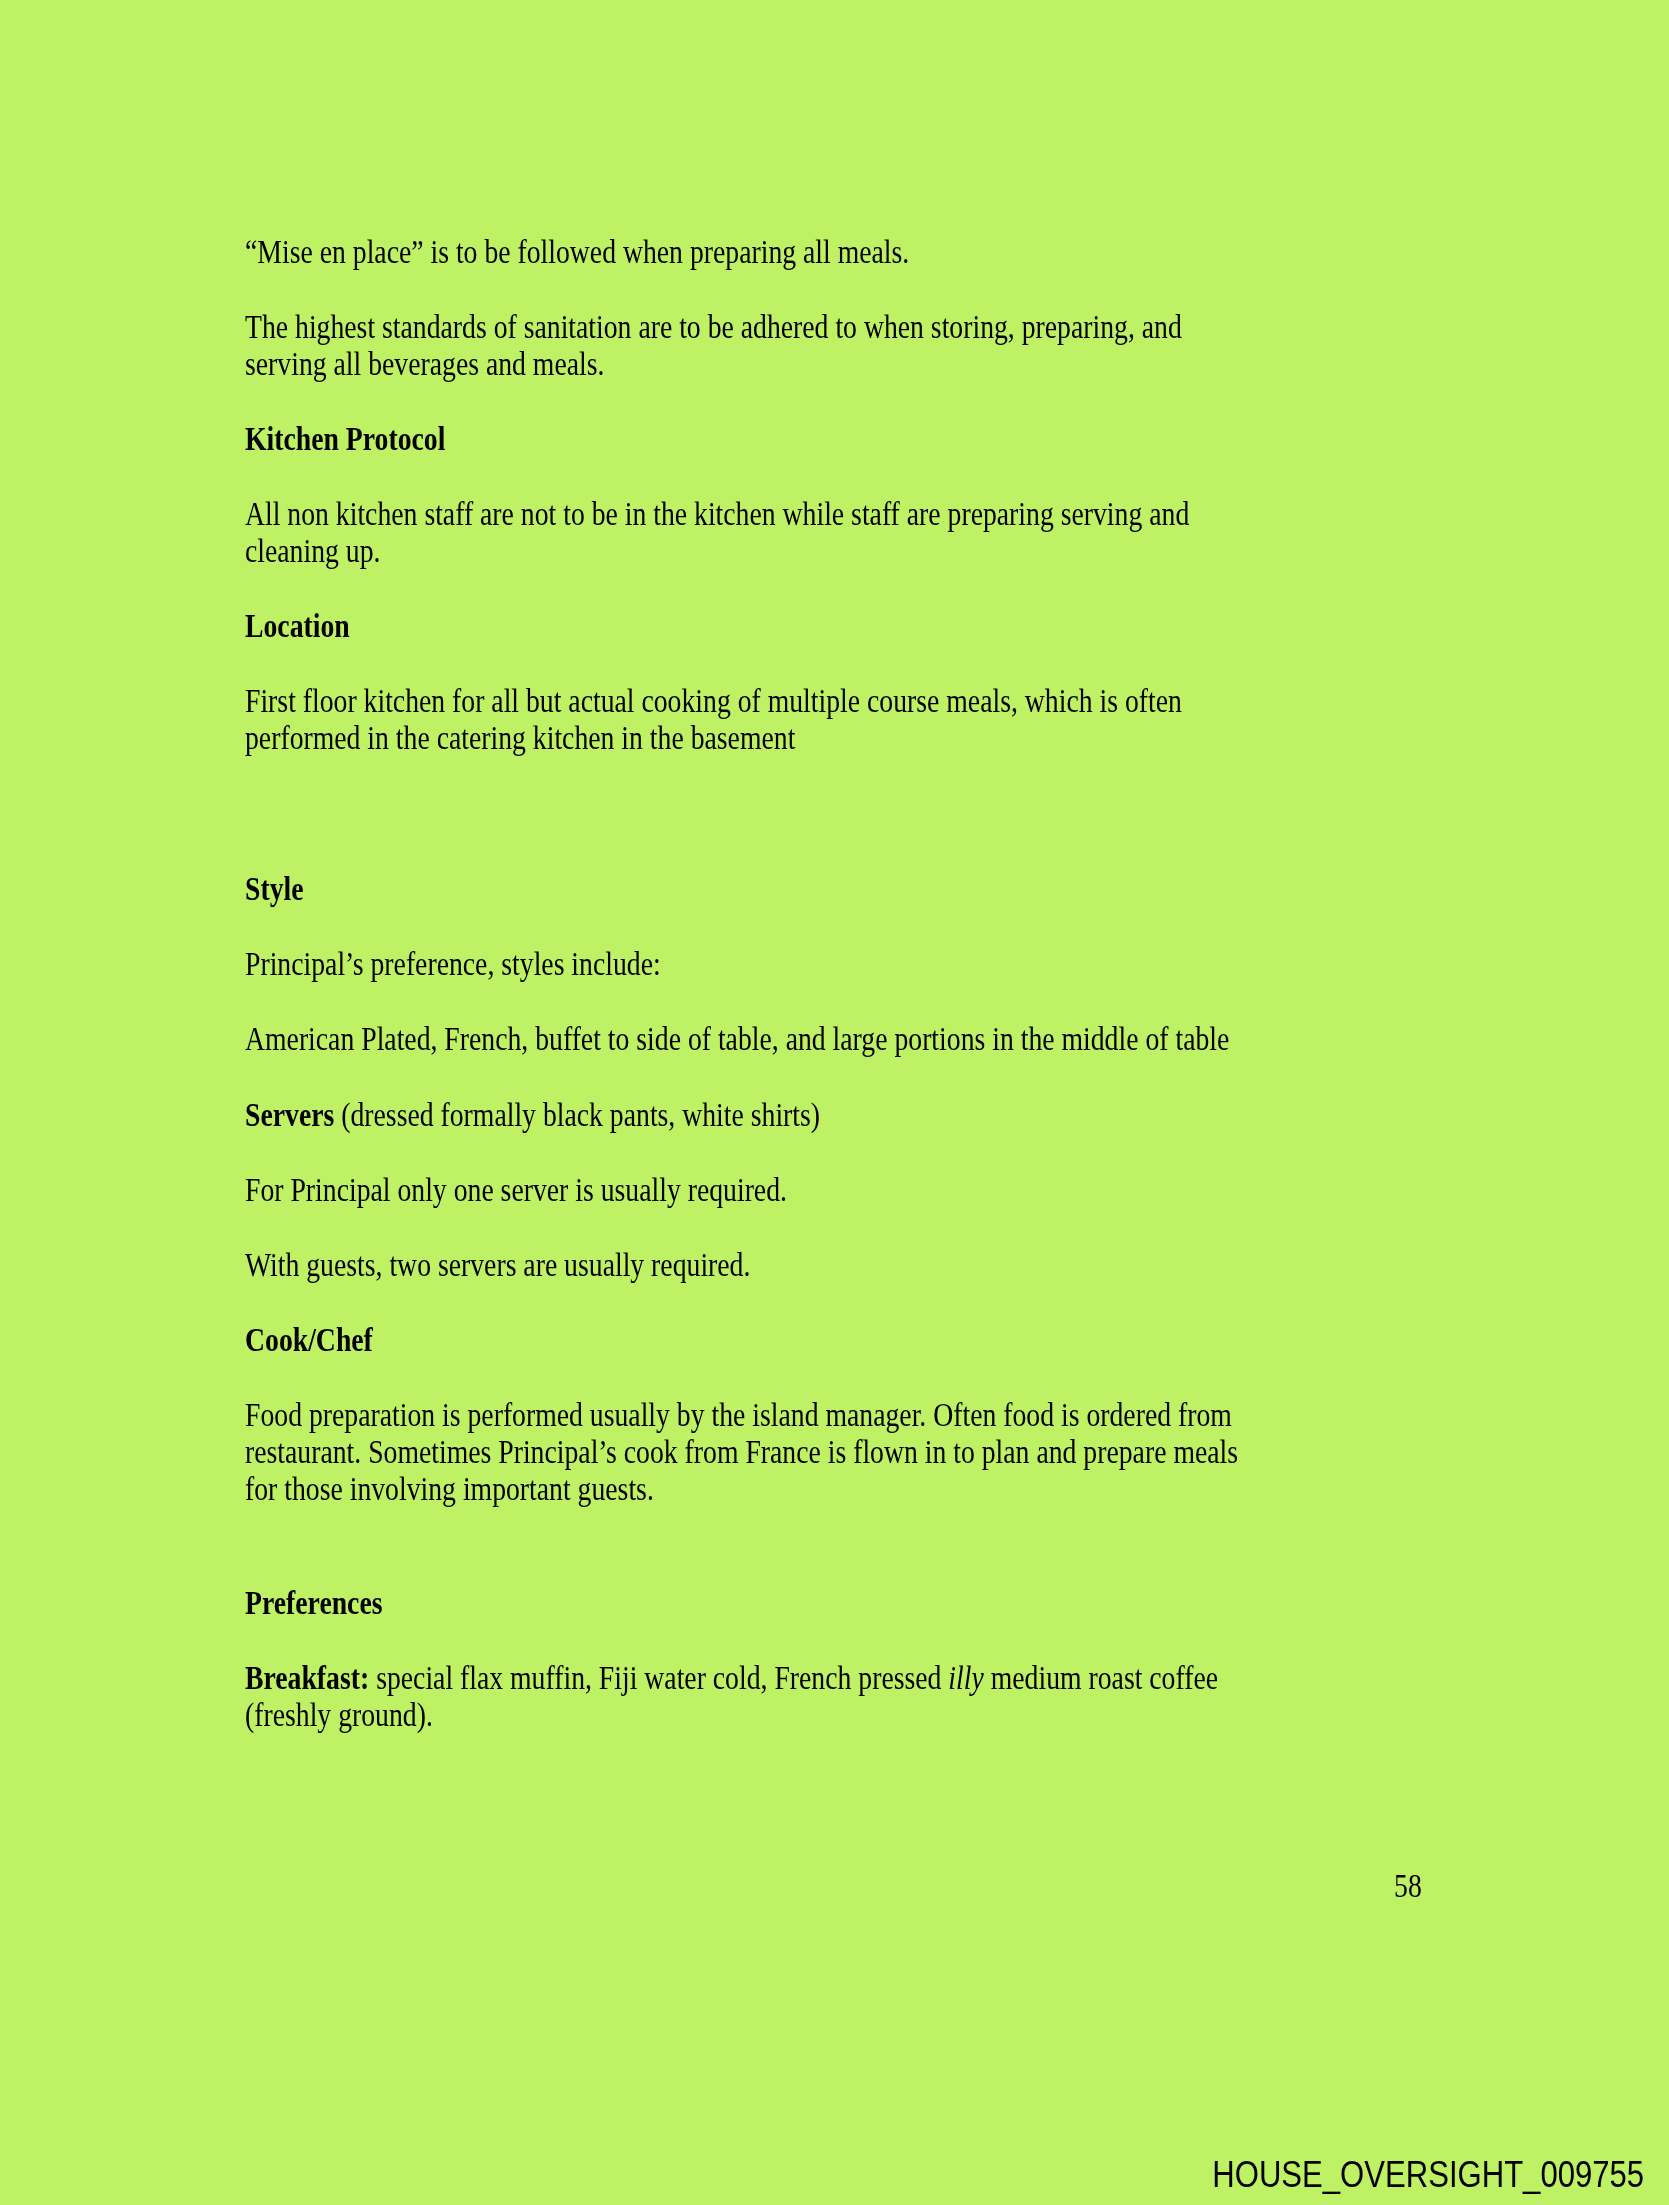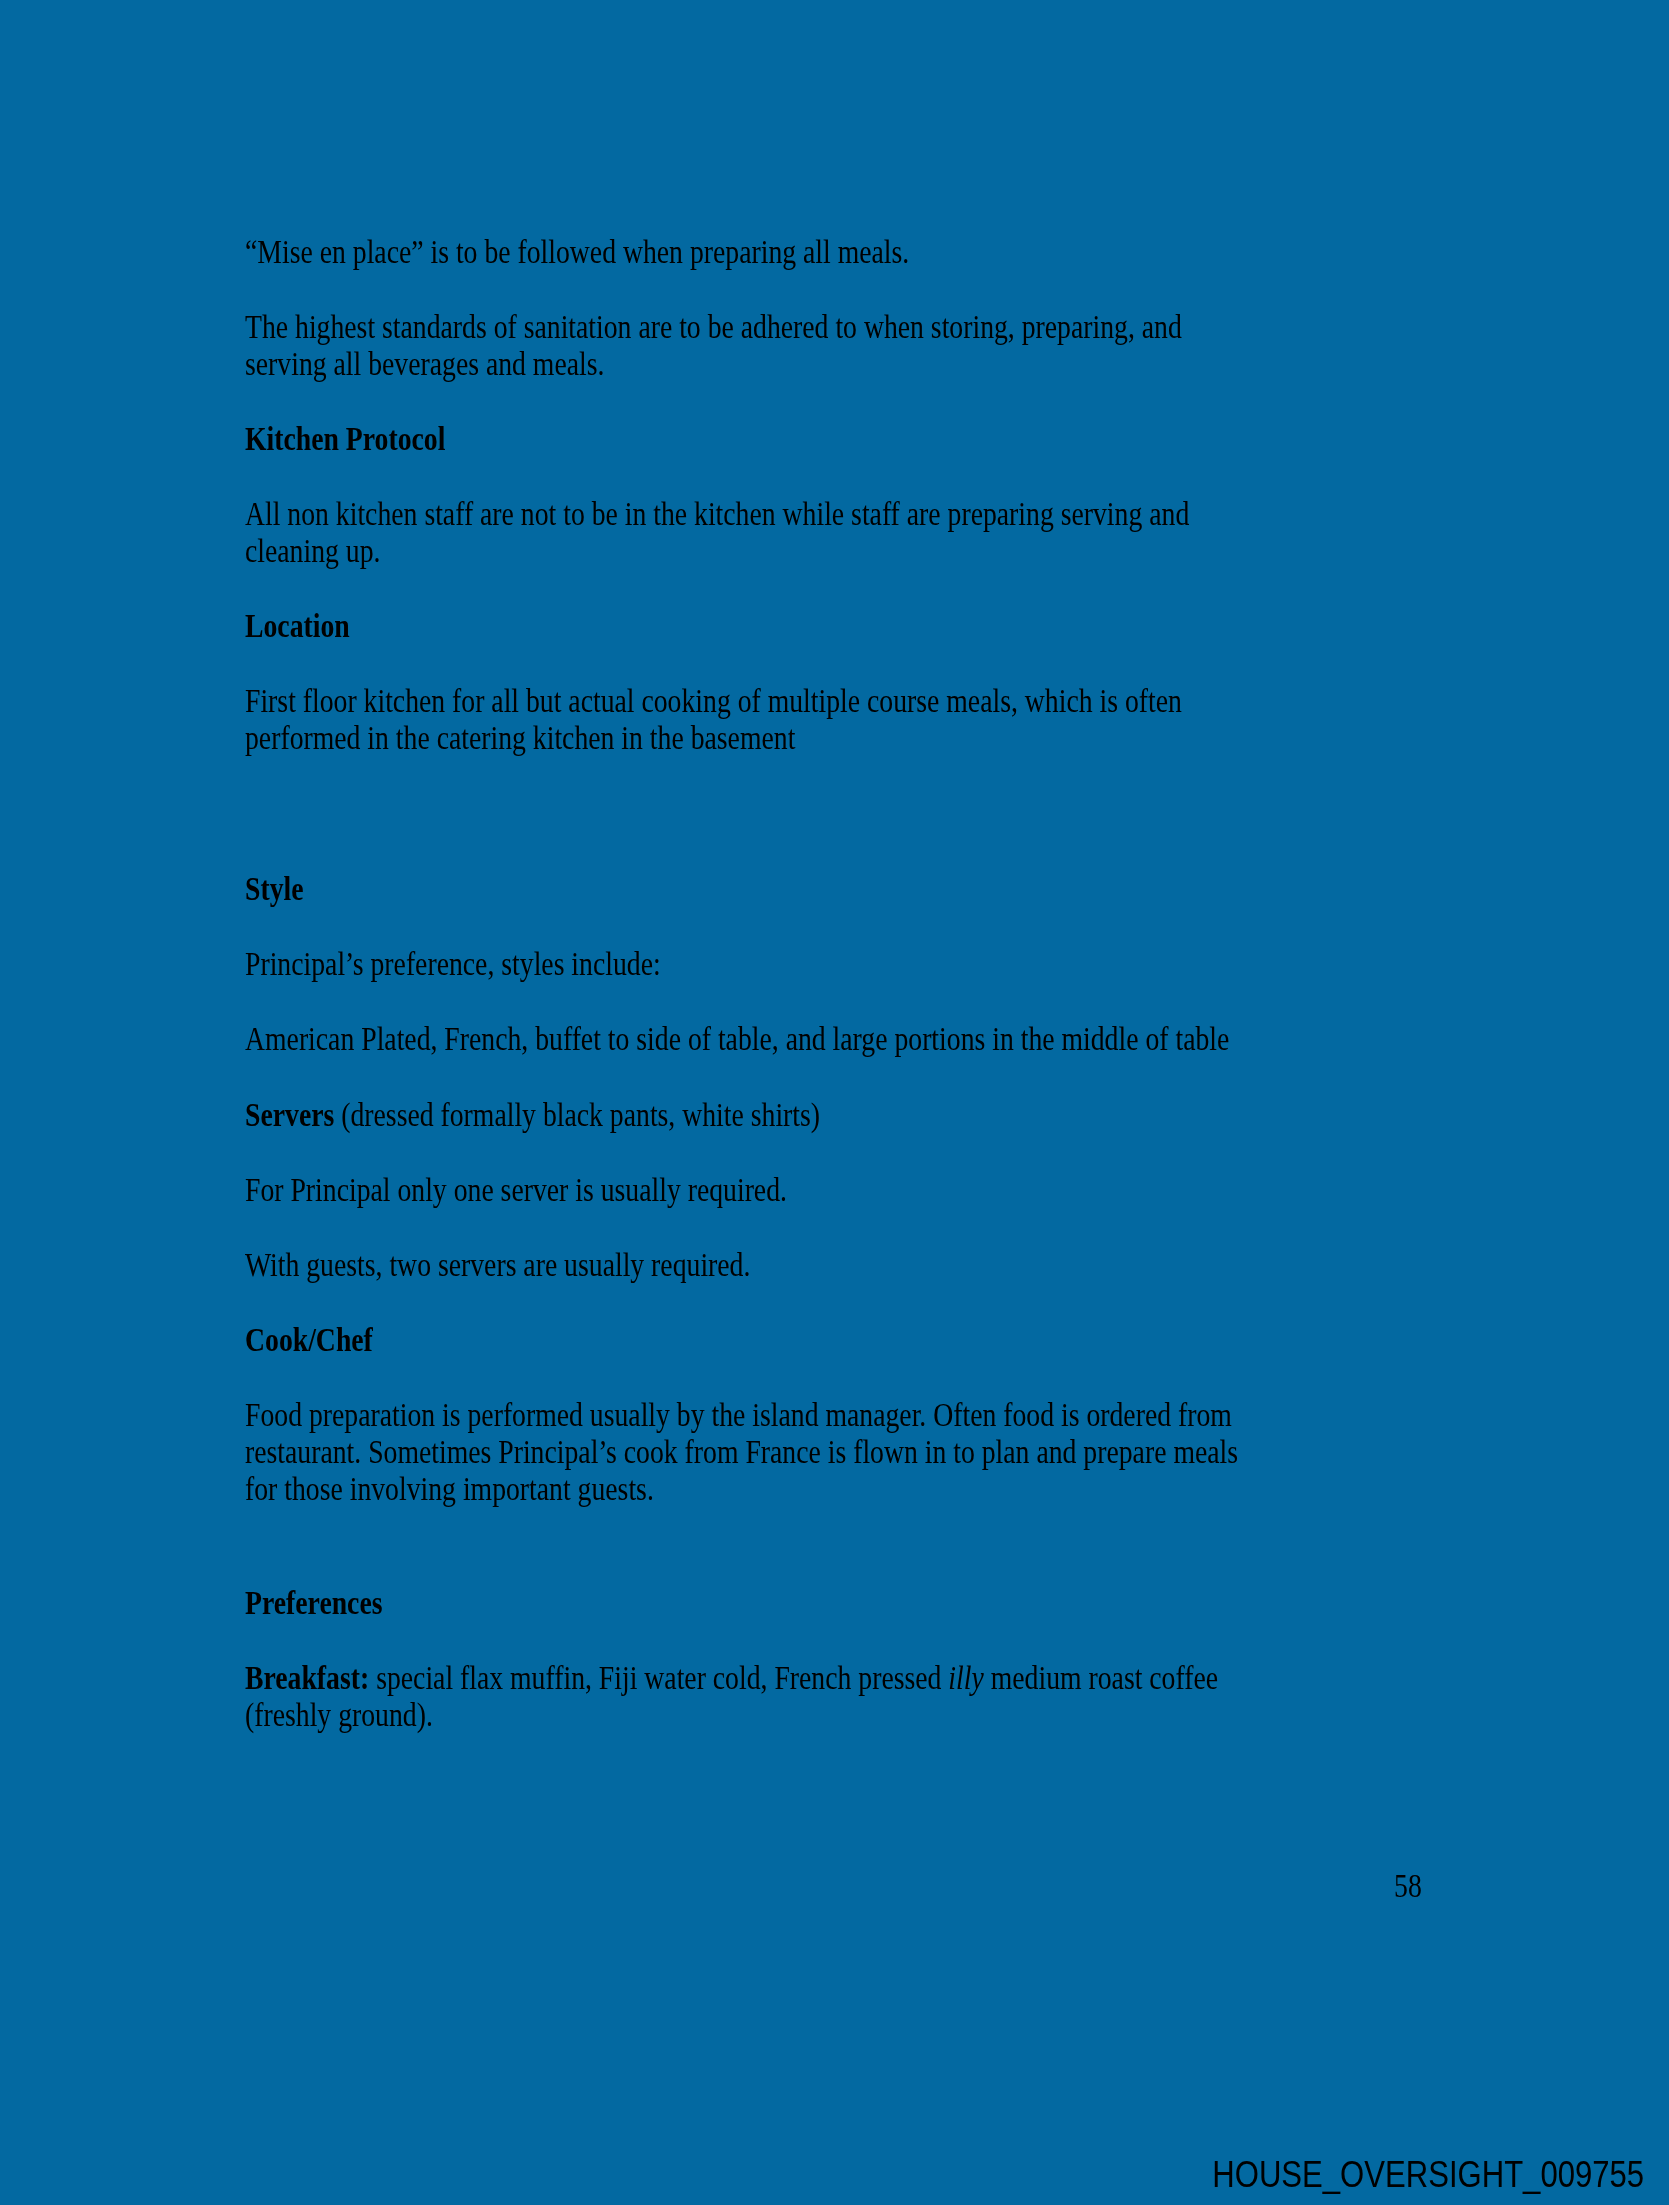--- a/index.html
+++ b/index.html
@@ -1,20 +1,20 @@
 <!DOCTYPE html>
 <html style="font-size:10.5px"><head>
 <meta charset="utf-8">
 <style>
   html, body { margin: 0; padding: 0; background: #ffffff; }
   .page {
     position: relative;
     width: 1669px;
     height: 2205px;
-    background: #0369a1;
+    background: #bef264;
     color: #000000;
     font-family: "Liberation Serif", serif;
     overflow: hidden;
   }
   .content {
     position: absolute;
     left: 245px;
     top: 234px;
     width: 1401px;
     font-size: 33px;

